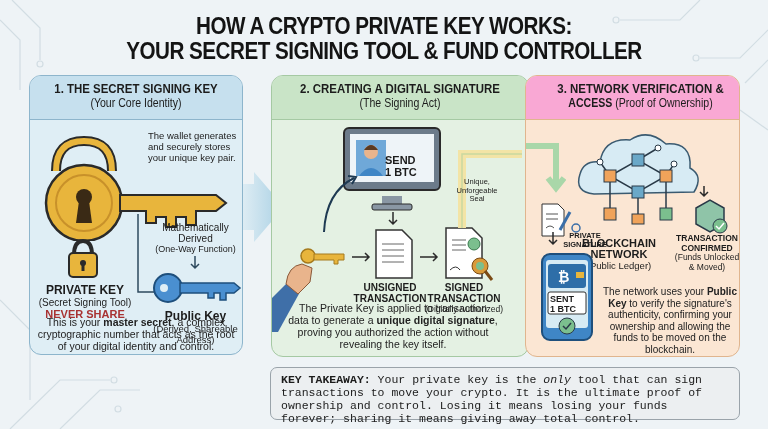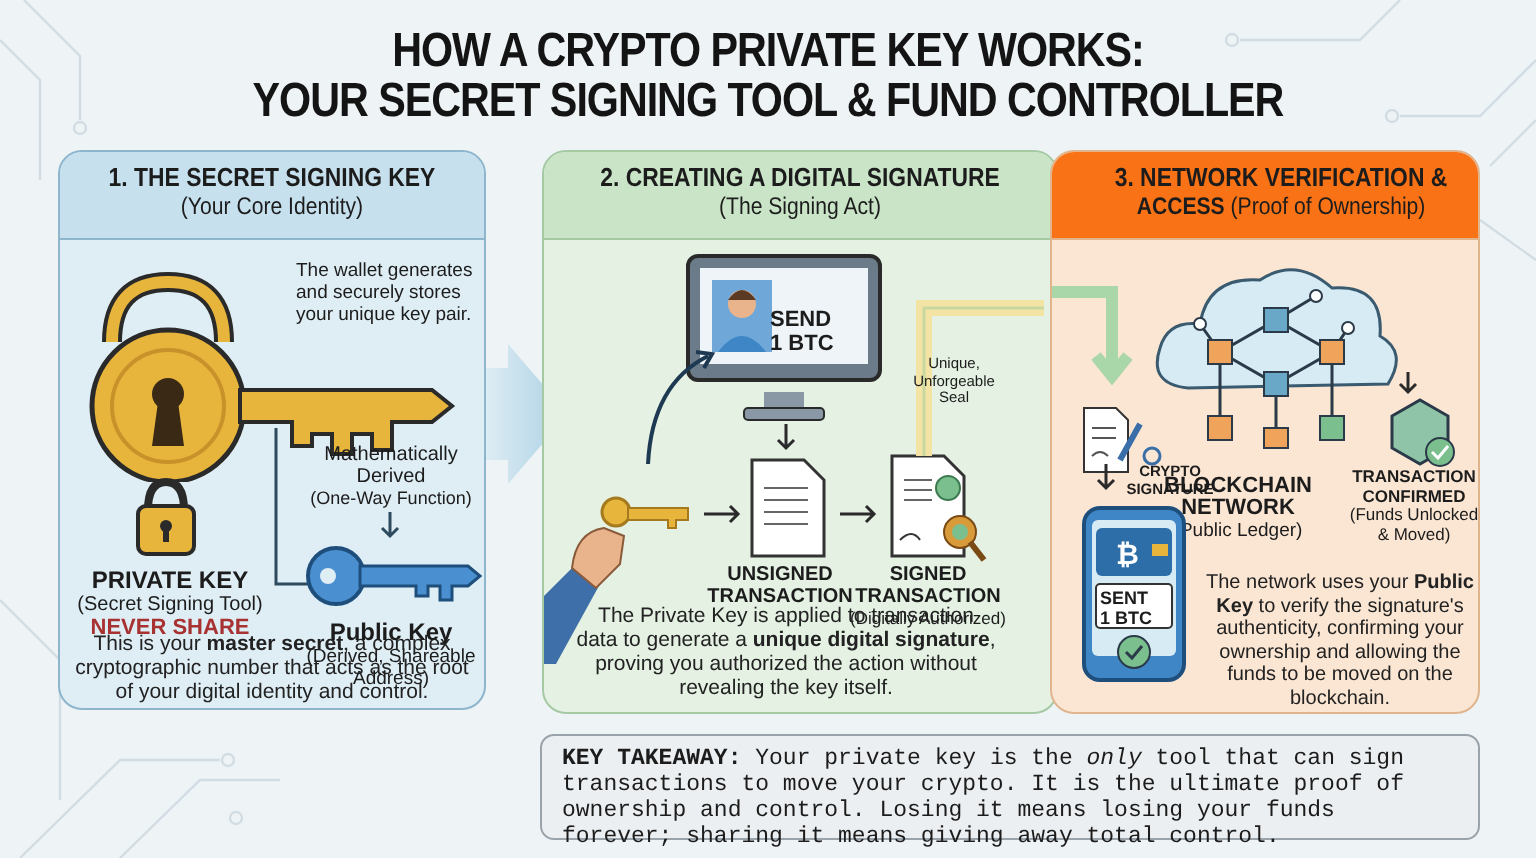--- a/index.html
+++ b/index.html
@@ -16,21 +16,21 @@
     font-family: "Liberation Sans", sans-serif; font-weight: 700; font-size: 24px;
     line-height: 25px; letter-spacing: -0.6px; color: #141414; transform: scaleX(0.86);
   }
   .panel { position: absolute; border-radius: 12px; overflow: hidden; border: 1.5px solid; }
   .p1 { left: 29px; top: 75px; width: 214px; height: 280px; background: #dfeef5; border-color: #8db5cc; }
   .p2 { left: 271px; top: 75px; width: 258px; height: 282px; background: #e4f1e3; border-color: #a5c9a3; }
   .p3 { left: 525px; top: 75px; width: 215px; height: 282px; background: #fbe6d3; border-color: #e0b58e; }
   .ph { text-align: center; padding-top: 5px; height: 44px; border-bottom: 1.5px solid; }
   .p1 .ph { background: #c6e0ee; border-color: #8db5cc; }
   .p2 .ph { background: #c9e4c7; border-color: #a5c9a3; }
-  .p3 .ph { background: #f97316; border-color: #e0b58e; padding-left: 16px; }
+  .p3 .ph { background: #f9a8d4; border-color: #e0b58e; padding-left: 16px; }
   .ph-title { font-weight: 700; font-size: 13px; line-height: 15px; transform: scaleX(0.88); white-space: nowrap; }
   .ph-sub { font-size: 12px; line-height: 15px; transform: scaleX(0.88); white-space: nowrap; }
   .abs { position: absolute; }
   .t { font-size: 10px; line-height: 11px; text-align: center; }
   .tb { font-weight: 700; }
   .desc { font-size: 10.5px; line-height: 12px; text-align: center; color: #222; }
   .red { color: #a83232; font-weight: 700; }
   .takeaway {
     position: absolute; left: 270px; top: 367px; width: 470px; height: 53px;
     border: 1.5px solid #9aa3aa; border-radius: 7px; background: #eceff1;
@@ -254,21 +254,21 @@
     <path d="M0 12 L30 12 L30 50 M22 44 L30 54 L38 44" stroke="#a9d7a9" stroke-width="6" fill="none"></path>
   </svg>
 
   <svg class="abs" style="left:14px;top:126px" width="44" height="36">
     <path d="M2 2 L18 2 L24 8 L24 34 L2 34 Z" fill="#fff" stroke="#333"></path>
     <path d="M6 12 L18 12 M6 17 L18 17 M6 26 Q10 22 14 26" stroke="#555" fill="none"></path>
     <path d="M20 28 L30 10" stroke="#3a6ea8" stroke-width="3"></path>
     <circle cx="36" cy="26" r="4" fill="none" stroke="#3a6ea8" stroke-width="1.5"></circle>
   </svg>
   <div class="abs t tb" style="left:34px;top:156px;width:50px;font-size:7.5px;line-height:8.5px">
-    <div>CRYPTO</div>
+    <div>PRIVATE</div>
     <div>SIGNATURE</div>
   </div>
   <svg class="abs" style="left:22px;top:156px" width="10" height="14">
     <path d="M5 0 L5 12 M1 8 L5 12 L9 8" stroke="#2a2a2a" stroke-width="1.5" fill="none"></path>
   </svg>
 
   <svg class="abs" style="left:164px;top:110px" width="40" height="50">
     <path d="M14 0 L14 10 M10 6 L14 10 L18 6" stroke="#2a2a2a" stroke-width="1.5" fill="none"></path>
     <path d="M6 22 L20 14 L34 22 L34 38 L20 46 L6 38 Z" fill="#8fc4a8" stroke="#2a3a48" stroke-width="1.5"></path>
     <circle cx="30" cy="40" r="7" fill="#7bbf8e" stroke="#2a3a48"></circle>

